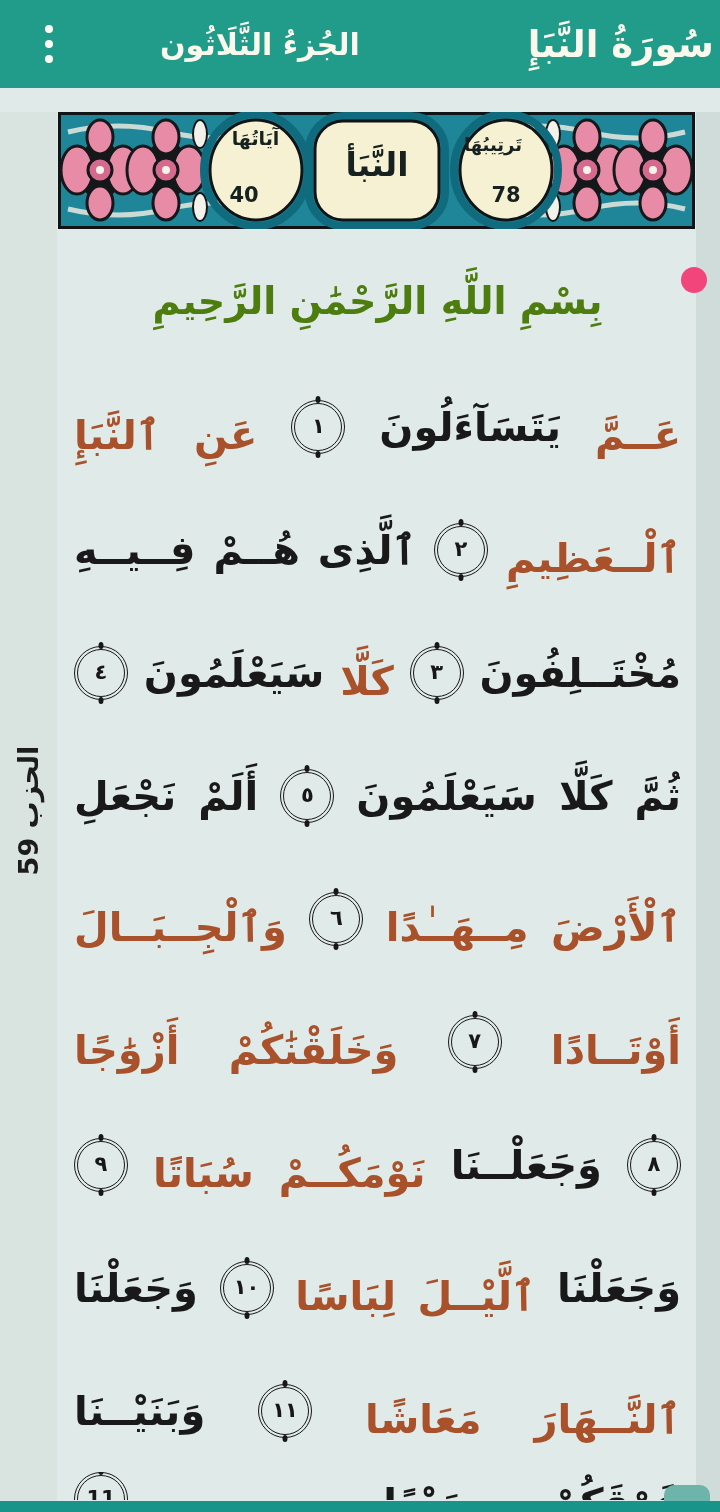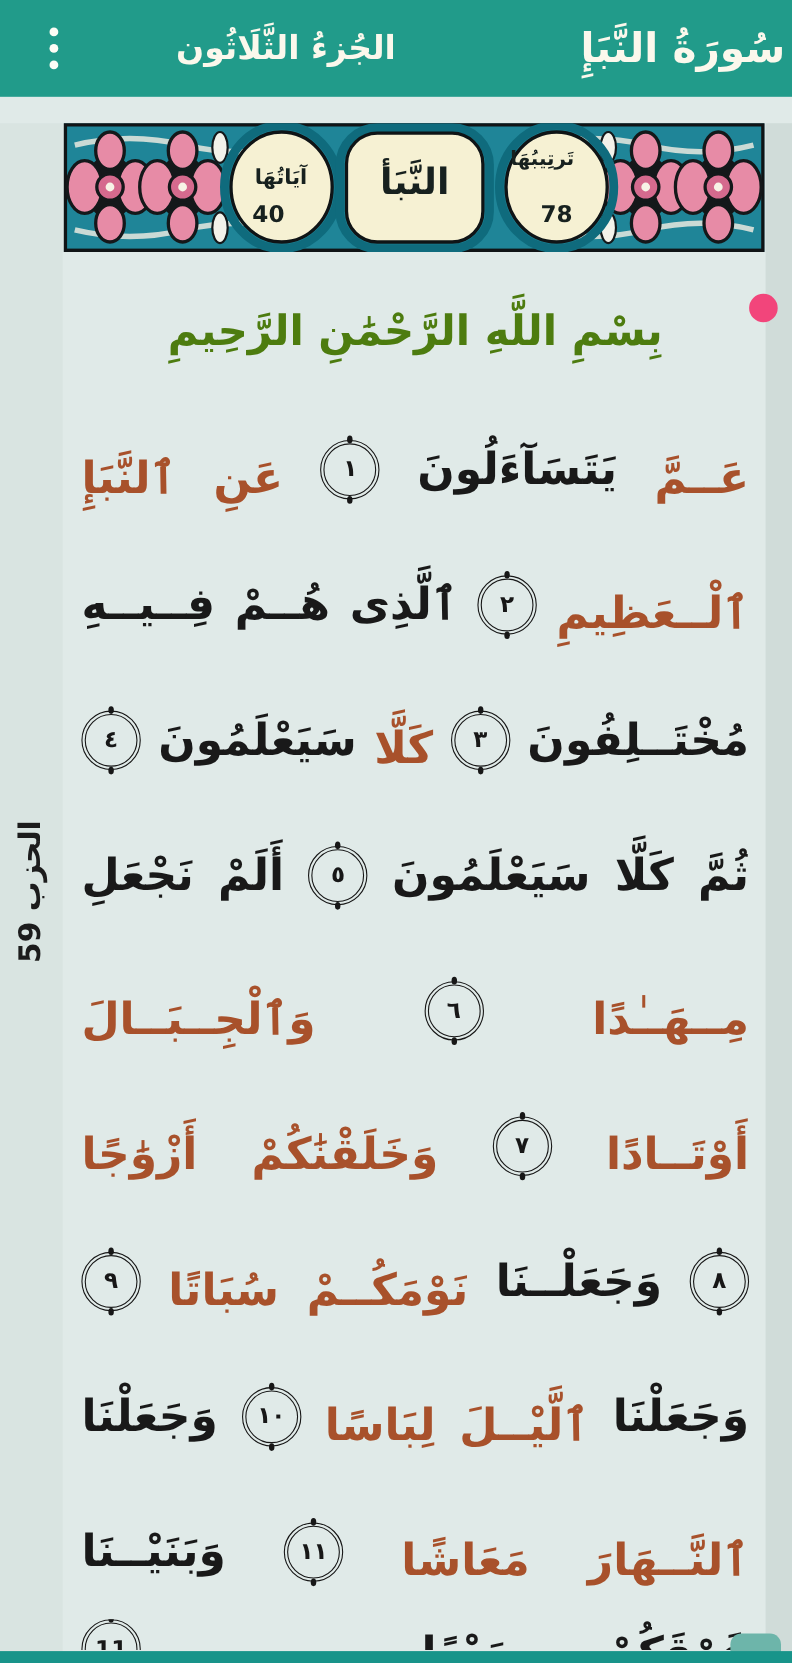--- a/index.html
+++ b/index.html
@@ -21,21 +21,21 @@
   .left-strip{position:absolute;top:112px;left:0;width:57px;height:1400px;background:#d9e4e1;}
   .right-strip{position:absolute;top:112px;right:0;width:24px;height:1400px;background:#d0dcd9;}
   .hizb{position:absolute;top:815px;left:28px;width:240px;margin-left:-120px;margin-top:-20px;
     text-align:center;transform:rotate(-90deg);direction:rtl;
     color:#1c1c1c;font-size:27px;font-weight:700;letter-spacing:1px;}
 
   
   .band{position:absolute;top:112px;left:58px;width:637px;height:117px;z-index:4;}
   .band svg{display:block;}
   .band-label{position:absolute;text-align:center;color:#17211f;direction:rtl;line-height:1.05;}
-  .lbl-ayat{top:40px;left:158px;width:79px;font-size:19px;font-weight:700;}
+  .lbl-ayat{top:17px;left:158px;width:79px;font-size:19px;font-weight:700;}
   .num-ayat{top:72px;left:158px;width:56px;font-size:21px;font-weight:700;}
   .lbl-name{top:36px;left:253px;width:132px;font-size:33px;font-weight:700;}
   .lbl-order{top:24px;left:408px;width:56px;font-size:18px;font-weight:700;}
   .num-order{top:72px;left:408px;width:80px;font-size:21px;font-weight:700;}
 
   
   .pink-dot{position:absolute;top:155px;right:-12px;width:26px;height:26px;border-radius:50%;
     background:#f2457b;z-index:6;cursor:pointer;}
 
   
@@ -164,20 +164,21 @@
           <span class="seg black">ثُمَّ</span>
           <span class="seg black">كَلَّا</span>
           <span class="seg black">سَيَعْلَمُونَ</span>
           <span class="vmark">
             <em>٥</em>
           </span>
           <span class="seg black">أَلَمْ</span>
           <span class="seg black">نَجْعَلِ</span>
         </div>
         <div class="qline">
+          <span class="seg brown">ٱلْأَرْضَ</span>
           <span class="seg brown">مِــهَــٰدًا</span>
           <span class="vmark">
             <em>٦</em>
           </span>
           <span class="seg brown">وَٱلْجِــبَــالَ</span>
         </div>
         <div class="qline">
           <span class="seg brown">أَوْتَــادًا</span>
           <span class="vmark">
             <em>٧</em>

